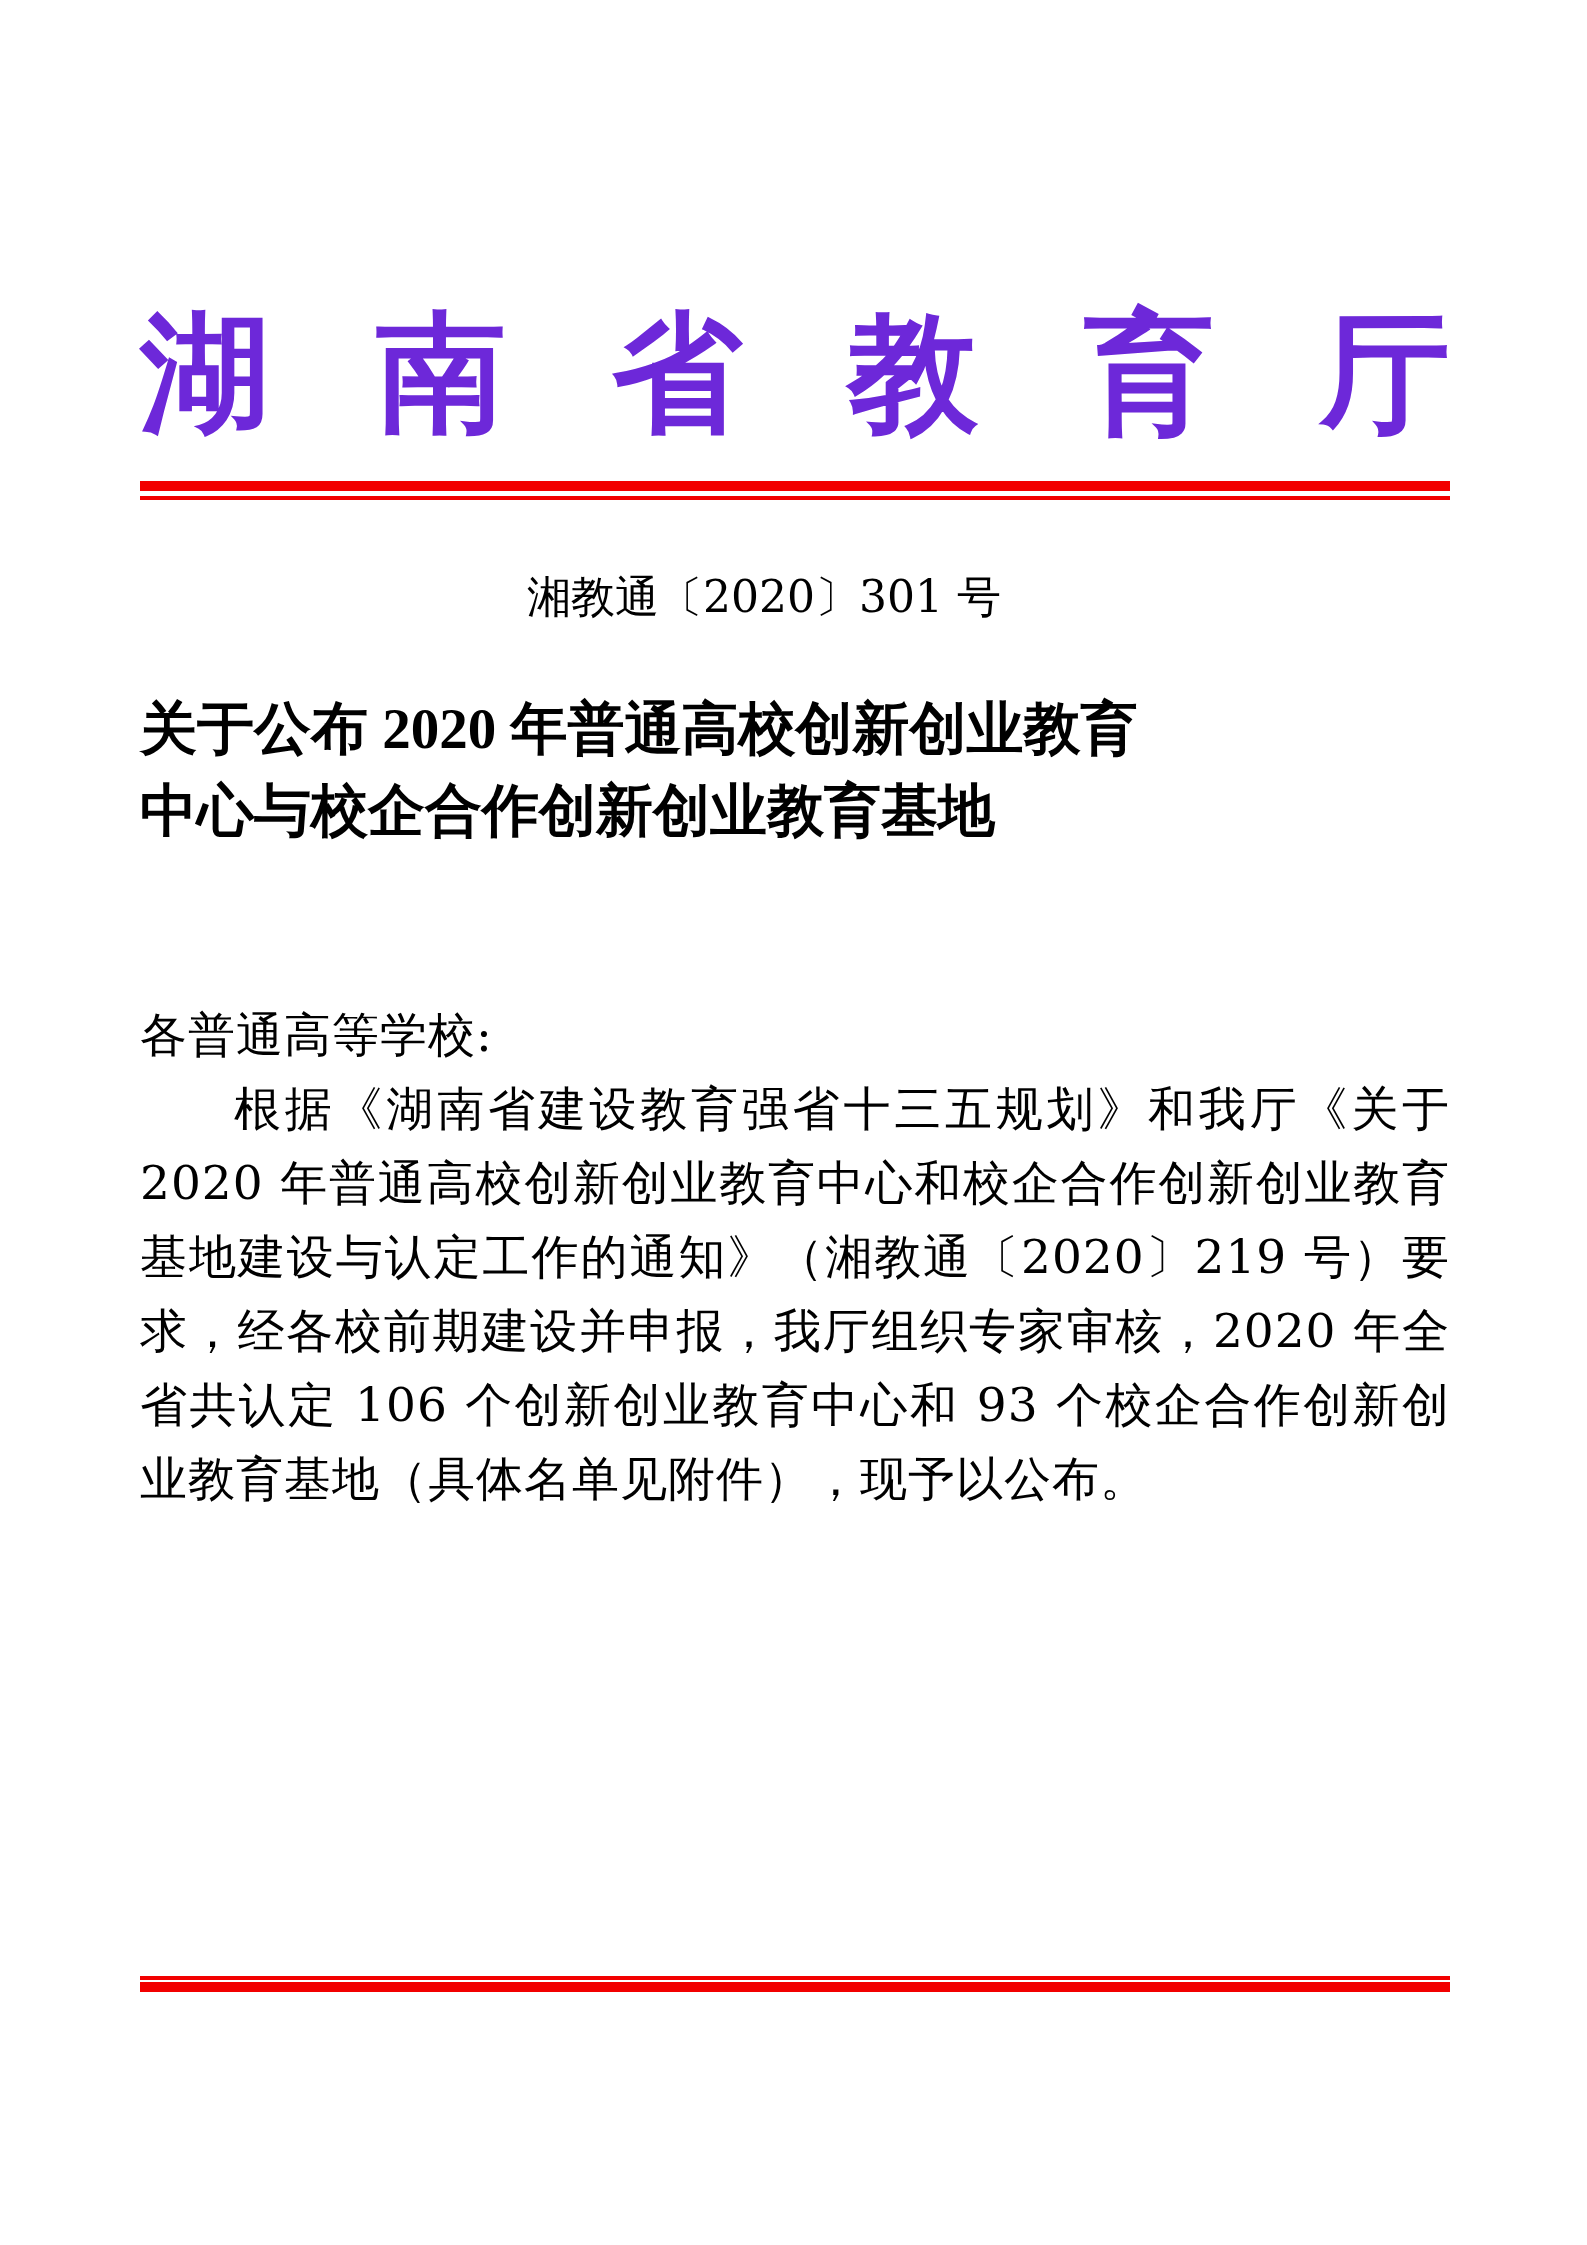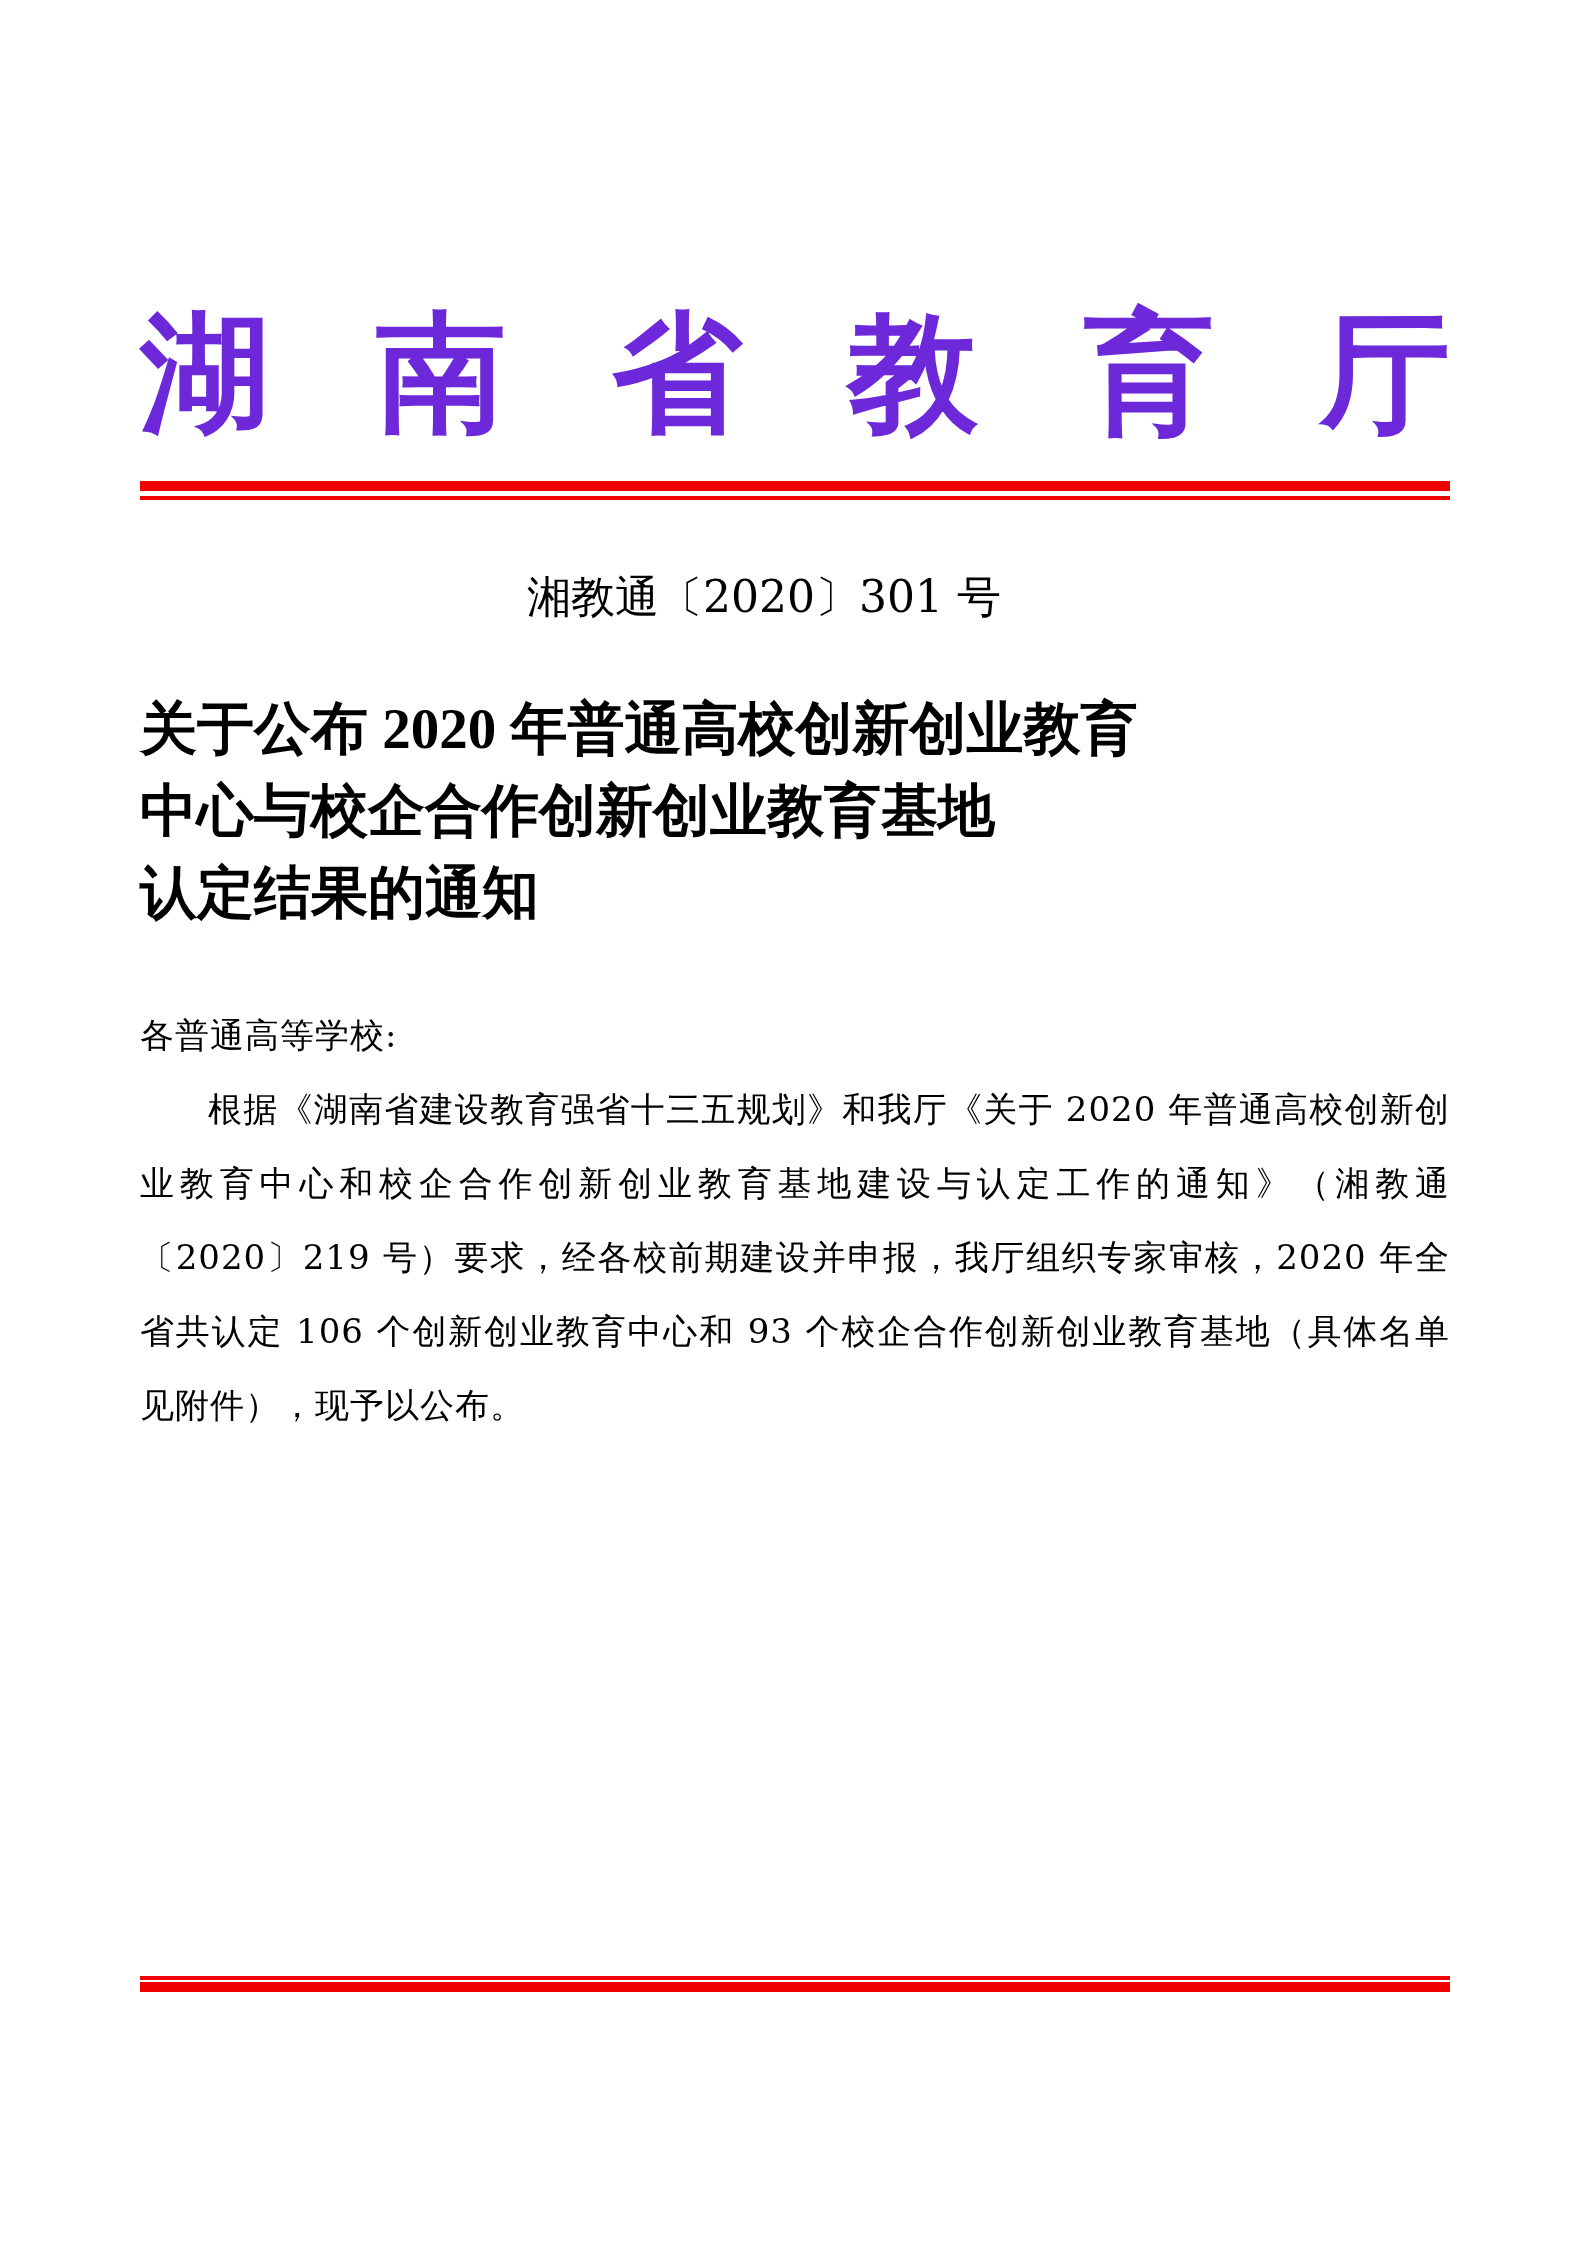--- a/index.html
+++ b/index.html
@@ -49,21 +49,21 @@
     top: 688px;
     text-align: left;
     font-size: 57px;
     line-height: 82px;
     font-weight: bold;
     font-family: "Liberation Serif", "DejaVu Serif", serif;
   }
 
   .doc-body {
     top: 998px;
-    font-size: 34px;
+    font-size: 47px;
     line-height: 74px;
     text-align: justify;
     letter-spacing: 1px;
   }
   .doc-body .salutation { text-indent: 0; }
   .doc-body .para { text-indent: 2em; }
 </style>
 </head>
 <body>
 
@@ -72,21 +72,20 @@
   <div class="content-col agency-header">湖 南 省 教 育 厅</div>
 
   <div class="rule rule-top-thick"></div>
   <div class="rule rule-top-thin"></div>
 
   <div class="content-col doc-number">湘教通〔2020〕301 号</div>
 
   <div class="content-col doc-title">
     <div>关于公布 2020 年普通高校创新创业教育</div>
     <div>中心与校企合作创新创业教育基地</div>
-    <div>认定结果的通知</div>
   </div>
 
   <div class="content-col doc-body">
     <div class="salutation">各普通高等学校:</div>
     <div class="para">根据《湖南省建设教育强省十三五规划》和我厅《关于 2020 年普通高校创新创业教育中心和校企合作创新创业教育基地建设与认定工作的通知》（湘教通〔2020〕219 号）要求，经各校前期建设并申报，我厅组织专家审核，2020 年全省共认定 106 个创新创业教育中心和 93 个校企合作创新创业教育基地（具体名单见附件），现予以公布。</div>
   </div>
 
   <div class="rule rule-bottom-thin"></div>
   <div class="rule rule-bottom-thick"></div>
 

